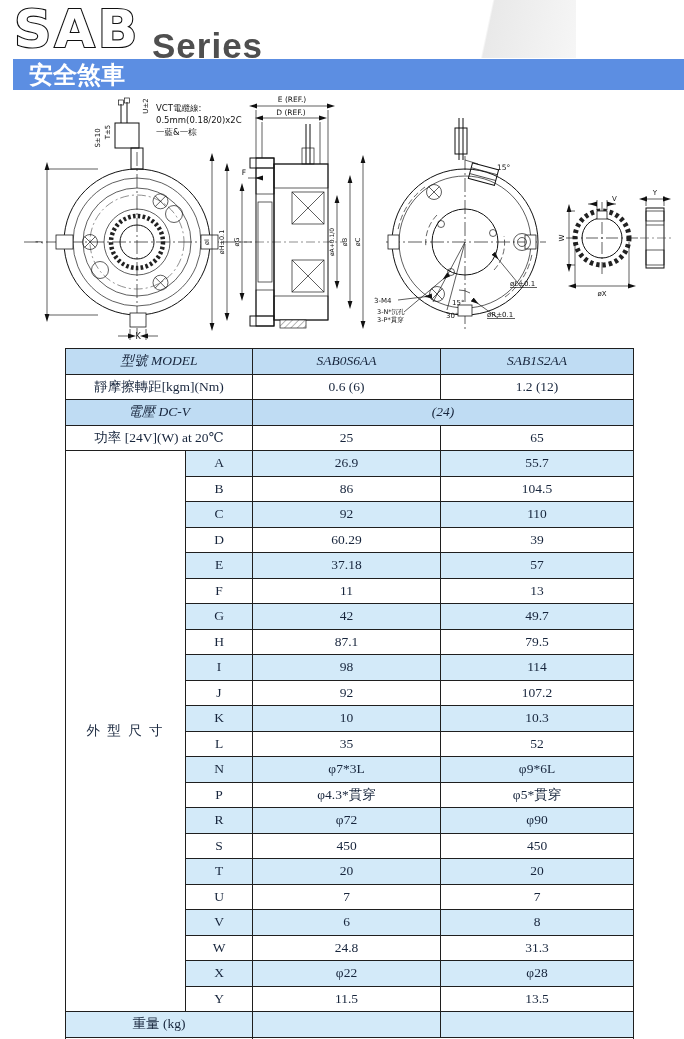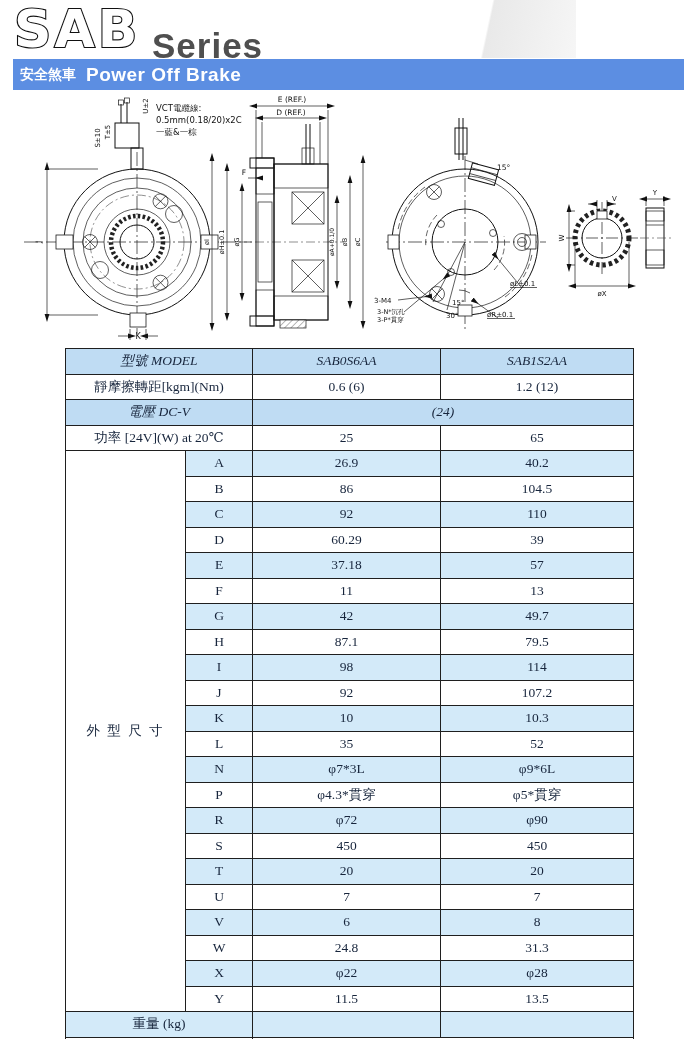--- a/index.html
+++ b/index.html
@@ -9,21 +9,21 @@
   }
   
   .hdr{position:absolute;left:0;top:0;width:576px;height:58px;background:#fff;}
   .hdr .wedge{position:absolute;right:0;top:0;width:200px;height:58px;
     background:linear-gradient(102deg,rgba(255,255,255,0) 55%,#e9e9e9 56%,#f6f6f6 100%);}
   .hdr svg{position:absolute;left:12px;top:2px;}
   .series-label{position:absolute;left:152px;top:26px;font-size:35px;font-weight:bold;
     color:#4f4f4f;letter-spacing:1px;font-family:"Liberation Sans",sans-serif;}
   .banner{position:absolute;left:13px;top:59px;width:671px;height:31px;background:#5c8ee2;
     display:flex;align-items:center;}
-  .banner .zh{color:#fff;font-size:14px;font-weight:bold;margin-left:7px;}
+  .banner .zh{color:#fff;font-size:24px;font-weight:bold;margin-left:16px;}
   .banner .en{color:#fff;font-size:19px;font-weight:bold;margin-left:10px;letter-spacing:.5px;}
   
   #drawings{position:absolute;left:0;top:90px;}
   #drawings text{fill:#111;font-family:"DejaVu Sans",sans-serif;}
   .thin{stroke:#1a1a1a;stroke-width:.7;fill:none;}
   .med{stroke:#111;stroke-width:1;fill:none;}
   .cl{stroke:#444;stroke-width:.6;fill:none;stroke-dasharray:9 3 2 3;}
   .dash{stroke:#222;stroke-width:.7;fill:none;stroke-dasharray:6 3;}
   .notch{fill:#fff;stroke:#1a1a1a;stroke-width:.8;}
   
@@ -46,21 +46,20 @@
 <div class="hdr">
   <div class="wedge"></div>
   <svg width="150" height="56" viewBox="0 0 150 56">
     <text x="2" y="45" font-size="52" font-weight="bold" fill="#ffffff" stroke="#111" stroke-width="2.2" paint-order="stroke" letter-spacing="3" font-family="DejaVu Sans, sans-serif">SAB</text>
   </svg>
   <div class="series-label">Series</div>
 </div>
 
 <div class="banner">
   <span class="zh">安全煞車</span>
-  <span class="en">Power Off Brake</span>
 </div>
 
 <svg id="drawings" width="684" height="258" viewBox="0 0 684 258">
   <defs>
     <marker id="arr" markerWidth="8" markerHeight="6" refX="7" refY="3" orient="auto" markerUnits="userSpaceOnUse">
       <path d="M0,3 L8,0.6 L8,5.4 Z" fill="#111"></path>
     </marker>
     <marker id="arrR" markerWidth="8" markerHeight="6" refX="1" refY="3" orient="auto" markerUnits="userSpaceOnUse">
       <path d="M8,3 L0,0.6 L0,5.4 Z" fill="#111"></path>
     </marker>
@@ -302,21 +301,21 @@
         </tr>
         <tr>
           <td colspan="2" class="c-label">功率 [24V](W) at 20℃</td>
           <td class="c-val">25</td>
           <td class="c-val">65</td>
         </tr>
         <tr class="row-blue">
           <td class="c-group" rowspan="22">外 型 尺 寸</td>
           <td class="c-letter">A</td>
           <td class="c-val">26.9</td>
-          <td class="c-val">40.2</td>
+          <td class="c-val">55.7</td>
         </tr>
         <tr>
           <td class="c-letter">B</td>
           <td class="c-val">86</td>
           <td class="c-val">104.5</td>
         </tr>
         <tr class="row-blue">
           <td class="c-letter">C</td>
           <td class="c-val">92</td>
           <td class="c-val">110</td>

